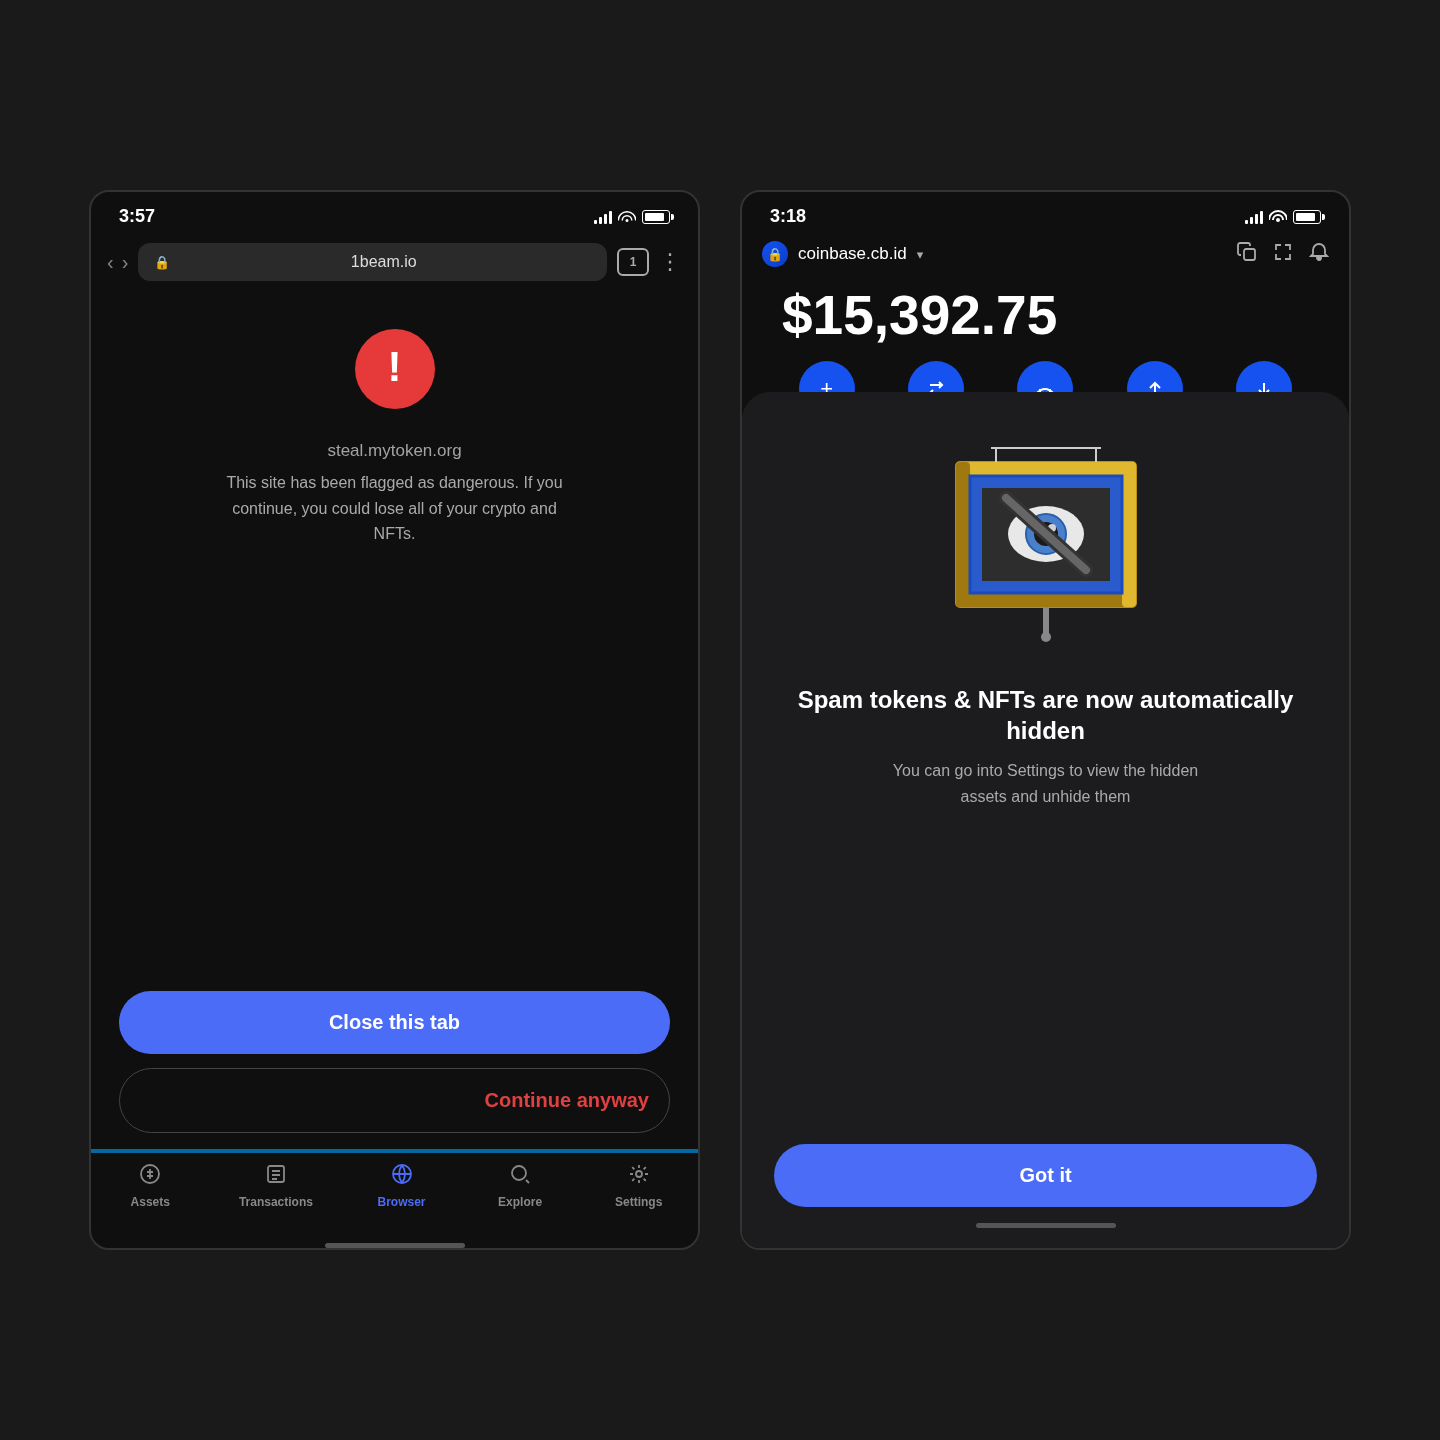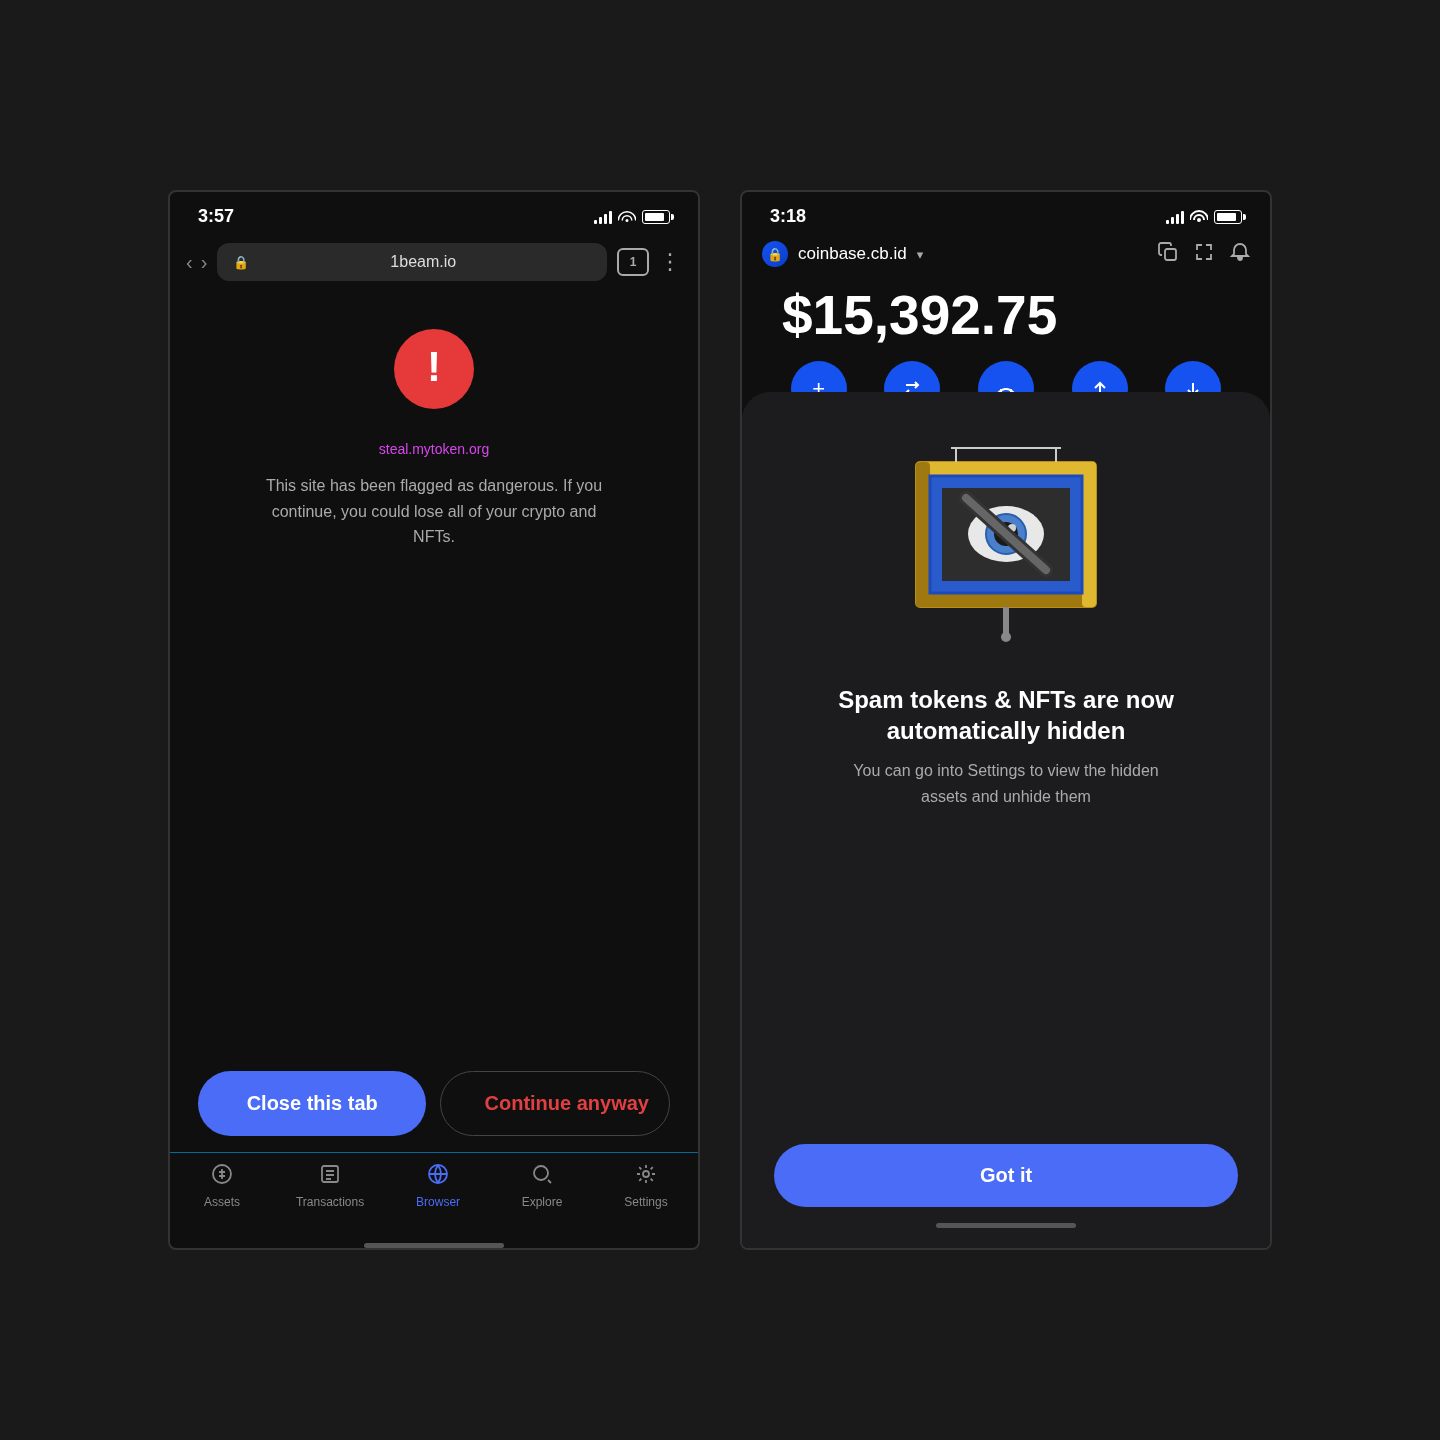--- a/index.html
+++ b/index.html
@@ -10,24 +10,24 @@
       justify-content: center;
       align-items: center;
       min-height: 100vh;
       width: 1440px;
       gap: 40px;
       padding: 60px 80px;
       font-family: -apple-system, BlinkMacSystemFont, 'SF Pro Display', 'Helvetica Neue', Arial, sans-serif;
     }
 
     .phone-frame {
-      width: 532px;
+      width: 611px;
       min-height: 1060px;
       background: #0f0f0f;
-      border-radius: 8px;
+      border-radius: 20px;
       border: 2px solid #333;
       overflow: hidden;
       position: relative;
       display: flex;
       flex-direction: column;
     }
 
     
     .status-bar {
       display: flex;
@@ -190,37 +190,37 @@
 
     .warning-title {
       color: #ffffff;
       font-size: 30px;
       font-weight: 700;
       margin-bottom: 12px;
       line-height: 1.2;
     }
 
     .warning-url {
-      color: #d946ef;
-      font-size: 14px;
+      color: #a3a3a3;
+      font-size: 17px;
       font-weight: 500;
-      margin-bottom: 16px;
+      margin-bottom: 9px;
     }
 
     .warning-desc {
       color: #aaaaaa;
       font-size: 16px;
       line-height: 1.6;
       max-width: 340px;
     }
 
     .buttons-area {
       padding: 20px 28px 16px;
       display: flex;
-      flex-direction: row;
+      flex-direction: column;
       gap: 14px;
       flex-shrink: 0;
     }
 
     .btn-primary {
       background: #4a6cf7;
       color: #fff;
       font-size: 20px;
       font-weight: 600;
       border: none;
@@ -243,22 +243,23 @@
       cursor: pointer;
       width: 100%;
     }
 
     
     .bottom-nav {
       display: flex;
       justify-content: space-around;
       align-items: flex-end;
       padding: 10px 0 30px;
-      border-top: 1px solid #0369a1;
+      border-top: 4px solid #0369a1;
       flex-shrink: 0;
+      font-weight: bold;
     }
 
     .nav-item {
       display: flex;
       flex-direction: column;
       align-items: center;
       gap: 4px;
       cursor: pointer;
       min-width: 60px;
     }

